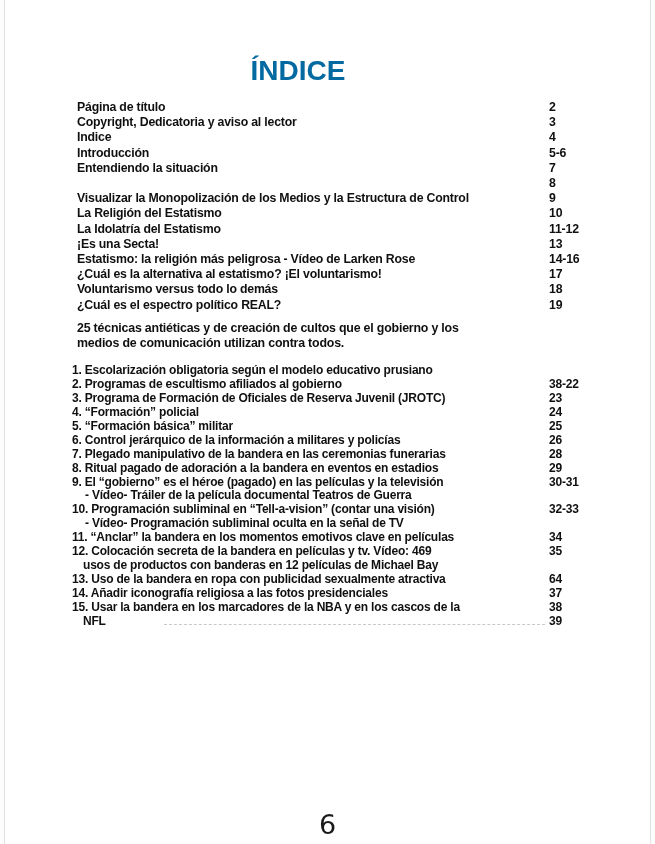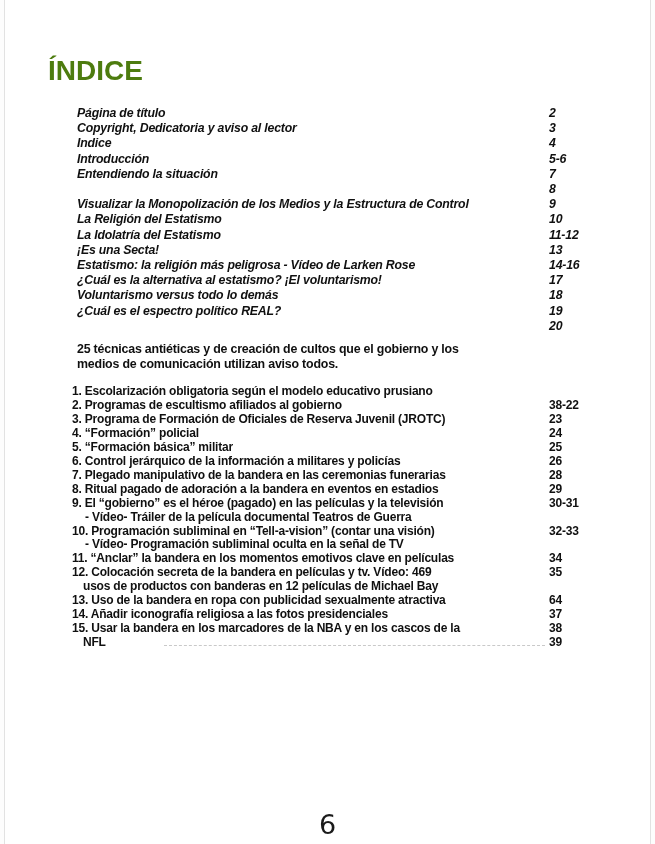--- a/index.html
+++ b/index.html
@@ -23,44 +23,45 @@
     bottom: 0;
     background: #ffffff;
     border-left: 1px solid #e2e2e2;
     border-right: 1px solid #e2e2e2;
     box-sizing: border-box;
     padding: 56px 55px 0 43px;
     color: #101010;
   }
   h1.doc-title {
     margin: 0 47px 0 0;
+    text-align: center;
     font-size: 28px;
     line-height: 30px;
     font-weight: 800;
     letter-spacing: 0px;
-    color: #4d7c0f;
+    color: #0369a1;
   }
   .row {
     display: flex;
     align-items: baseline;
     font-weight: 700;
     letter-spacing: -0.2px;
     white-space: nowrap;
   }
   .row .label {
     flex: 0 1 auto;
     margin-right: 6px;
   }
   .row .page-num {
     flex: 0 0 46px;
     margin-left: auto;
     text-align: left;
   }
   
-  #front-list { margin-top: 20px; font-style: italic; }
+  #front-list { margin-top: 14px; }
   #front-list .row {
     font-size: 12.3px;
     line-height: 15.2px;
   }
   #front-list .row .label { padding-left: 29px; }
   
   #intro-lines { margin-top: 8px; }
   #intro-lines .row {
     font-size: 12.4px;
     line-height: 15.2px;
@@ -150,33 +151,29 @@
     <span class="page-num">17</span>
   </div>
         <div class="row">
     <span class="label">Voluntarismo versus todo lo demás</span>
     <span class="page-num">18</span>
   </div>
         <div class="row">
     <span class="label">¿Cuál es el espectro político REAL?</span>
     <span class="page-num">19</span>
   </div>
-        <div class="row">
-    <span class="label"></span>
-    <span class="page-num">20</span>
-  </div>
       </div>
 
     <div id="intro-lines">
         <div class="row">
     <span class="label">25 técnicas antiéticas y de creación de cultos que el gobierno y los</span>
     <span class="page-num"></span>
   </div>
         <div class="row">
-    <span class="label">medios de comunicación utilizan aviso todos.</span>
+    <span class="label">medios de comunicación utilizan contra todos.</span>
     <span class="page-num"></span>
   </div>
       </div>
 
     <div id="items-list">
         <div class="row lvl-item">
     <span class="label">1. Escolarización obligatoria según el modelo educativo prusiano</span>
     <span class="page-num"></span>
   </div>
         <div class="row lvl-item">

